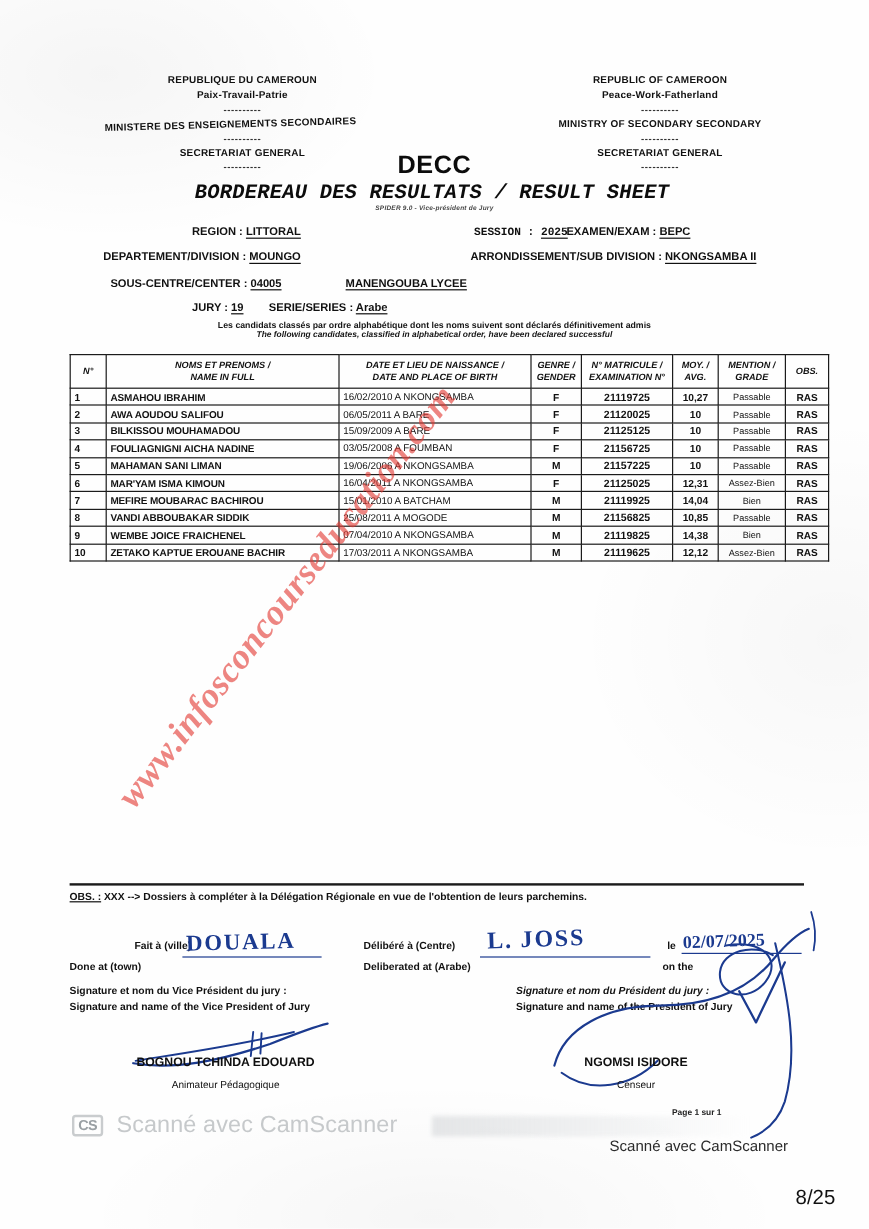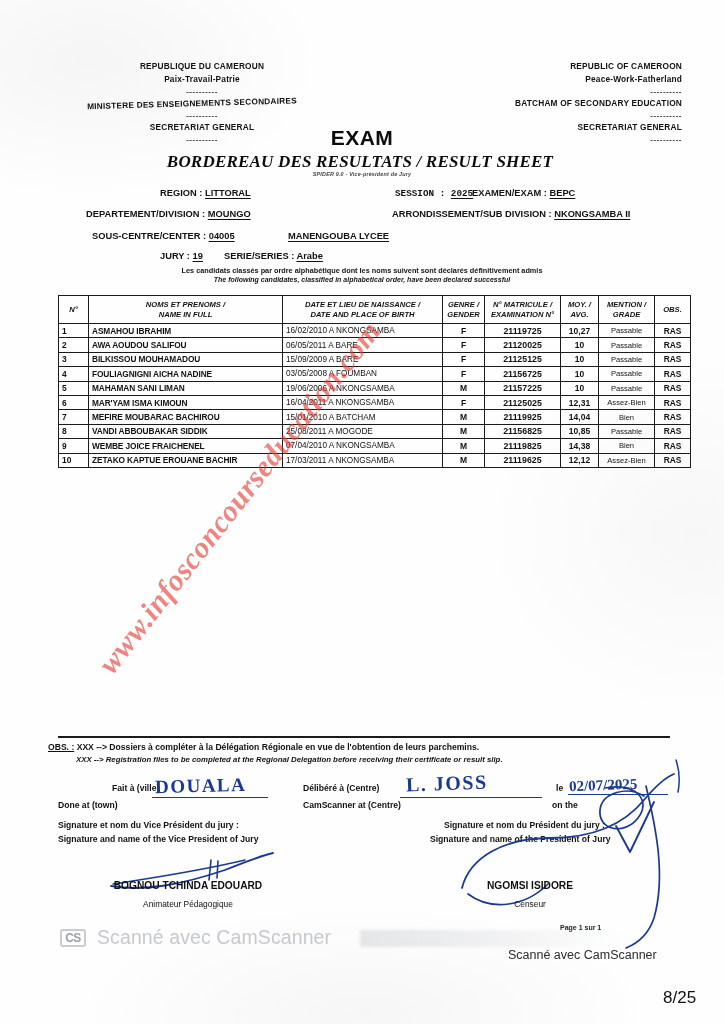--- a/index.html
+++ b/index.html
@@ -23,31 +23,31 @@
       radial-gradient(ellipse 420px 160px at 50% 99%, rgba(0,0,0,0.03), rgba(0,0,0,0) 70%);
     pointer-events: none;
   }
 
   
   .hdr { position: absolute; top: 60px; left: 0; width: 724px; height: 110px; }
   .hdr-col { position: absolute; text-align: center; font-weight: bold; color: #111; }
   .hdr-col .l { font-size: 8.3px; letter-spacing: .2px; line-height: 13px; white-space: nowrap; }
   .hdr-col .dash { font-size: 8px; letter-spacing: .5px; line-height: 11px; color:#333; }
   .hdr-fr { left: 52px; width: 300px; }
-  .hdr-en { left: 382px; width: 300px; text-align: right; }
+  .hdr-en { left: 400px; width: 300px; }
   .hdr-fr .r2 { transform: rotate(-1.6deg) translateX(-10px); }
 
   .decc {
     position: absolute; top: 126px; left: 0; width: 724px;
     text-align: center; font-size: 21px; font-weight: bold;
     font-family: "Liberation Sans", sans-serif; color: #0c0c0c; letter-spacing: .5px;
   }
   .sheet-title {
     position: absolute; top: 152px; left: 0; width: 720px;
-    text-align: center; font-family: Liberation Serif, serif;
+    text-align: center; font-family: Liberation Mono, monospace;
     font-size: 17px; font-weight: bold; font-style: italic; color: #0c0c0c;
     letter-spacing: .2px;
   }
   .spider {
     position: absolute; top: 171px; left: 0; width: 724px;
     text-align: center; font-size: 5.4px; font-weight: bold; font-style: italic;
     color: #444; letter-spacing: .2px;
   }
 
   
@@ -113,21 +113,21 @@
     font-family: "Liberation Serif", serif;
     font-weight: bold; font-style: italic;
     font-size: 30px;
     color: rgba(226, 58, 52, .62);
     letter-spacing: .5px;
   }
 
   
   .hrule { position: absolute; left: 58px; top: 736px; width: 612px; height: 2px; background: #1b1b1b; }
   .obs-fr {
-    position: absolute; left: 48px; top: 742px; font-size: 8.6px; font-weight: bold; color: #111;
+    position: absolute; left: 58px; top: 742px; font-size: 8.6px; font-weight: bold; color: #111;
     white-space: nowrap;
   }
   .obs-fr .u { text-decoration: underline; }
   .obs-en {
     position: absolute; left: 76px; top: 755px; font-size: 7.8px; font-weight: bold;
     font-style: italic; color: #111; white-space: nowrap;
   }
 
   .sigblk { position: absolute; font-size: 8.6px; font-weight: bold; color: #111; white-space: nowrap; }
   .sigline { position: absolute; height: 1.4px; background: #1b3a8f; }
@@ -175,28 +175,28 @@
       <div class="dash">----------</div>
       <div class="l r2">MINISTERE DES ENSEIGNEMENTS SECONDAIRES</div>
       <div class="dash">----------</div>
       <div class="l">SECRETARIAT GENERAL</div>
       <div class="dash">----------</div>
     </div>
     <div class="hdr-col hdr-en">
       <div class="l">REPUBLIC OF CAMEROON</div>
       <div class="l">Peace-Work-Fatherland</div>
       <div class="dash">----------</div>
-      <div class="l">BATCHAM OF SECONDARY EDUCATION</div>
+      <div class="l">MINISTRY OF SECONDARY SECONDARY</div>
       <div class="dash">----------</div>
       <div class="l">SECRETARIAT GENERAL</div>
       <div class="dash">----------</div>
     </div>
   </div>
 
-  <div class="decc">EXAM</div>
+  <div class="decc">DECC</div>
   <div class="sheet-title">BORDEREAU DES RESULTATS / RESULT SHEET</div>
   <div class="spider">SPIDER 9.0 -  Vice-président de Jury</div>
 
   <div class="meta">
     <div class="mrow" style="left:160px; top:188px;">
       <span class="mlab">REGION :</span>
       <span class="mval">LITTORAL</span>
     </div>
     <div class="mrow" style="left:395px; top:188px;font-family:Liberation Mono, monospace;">
       <span class="mlab">SESSION :</span>
@@ -391,40 +391,39 @@
   <div id="watermark">
     <span>www.infosconcourseducation.com</span>
   </div>
 
   <div class="hrule"></div>
 
   <div class="obs-fr">
     <span class="u">OBS. :</span>
     <span>XXX --&gt; Dossiers à compléter à la Délégation Régionale en vue de l'obtention de leurs parchemins.</span>
   </div>
-  <div class="obs-en">XXX --&gt; Registration files to be completed at the Regional Delegation before receiving their certificate or result slip.</div>
 
   <div class="sigblk" style="left:84px; top:783px;margin-left:28px;">Fait à (ville)</div>
   <div class="sigblk en" style="left:58px; top:800px;">Done at (town)</div>
   <div class="sigline" style="left:152px; top:797px; width:116px;"></div>
   <div class="hand" style="left:155px; top:775px; font-size:19px; transform:rotate(-1.5deg);">DOUALA</div>
 
   <div class="sigblk" style="left:303px; top:783px;">Délibéré à (Centre)</div>
-  <div class="sigblk en" style="left:303px; top:800px;">CamScanner at (Centre)</div>
+  <div class="sigblk en" style="left:303px; top:800px;">Deliberated at (Arabe)</div>
   <div class="sigline" style="left:400px; top:797px; width:142px;"></div>
   <div class="hand" style="left:406px; top:772px; font-size:20px; transform:rotate(-2deg);">L. JOSS</div>
 
   <div class="sigblk" style="left:556px; top:783px;">le</div>
   <div class="sigblk en" style="left:552px; top:800px;">on the</div>
   <div class="sigline" style="left:568px; top:794px; width:100px;"></div>
   <div class="hand" style="left:569px; top:777px; font-size:15px; letter-spacing:0px; transform:rotate(-2deg);">02/07/2025</div>
 
   <div class="sigblk" style="left:58px; top:820px;">Signature et nom du Vice Président du jury :</div>
   <div class="sigblk en" style="left:58px; top:834px;">Signature and name of the Vice President of Jury</div>
-  <div class="sigblk" style="left:444px; top:820px;">Signature et nom  du Président du jury :</div>
+  <div class="sigblk" style="left:430px; top:820px;font-style:italic;">Signature et nom  du Président du jury :</div>
   <div class="sigblk en" style="left:430px; top:834px;">Signature and name of the President of Jury</div>
 
   <svg class="scribble" style="left:105px; top:848px;" width="200" height="45">
     <path d="M6 38 C 40 44, 78 36, 120 22 C 140 14, 155 8, 168 5" stroke="#1b3a8f" stroke-width="1.8" fill="none" stroke-linecap="round"></path>
     <path d="M8 36 C 46 30, 90 24, 140 12" stroke="#1b3a8f" stroke-width="1.5" fill="none" stroke-linecap="round"></path>
     <path d="M106 12 L 104 32" stroke="#1b3a8f" stroke-width="1.6" fill="none" stroke-linecap="round"></path>
     <path d="M113 13 L 112 30" stroke="#1b3a8f" stroke-width="1.6" fill="none" stroke-linecap="round"></path>
   </svg>
 
   <svg class="scribble" style="left:430px; top:778px;" width="260" height="165">

